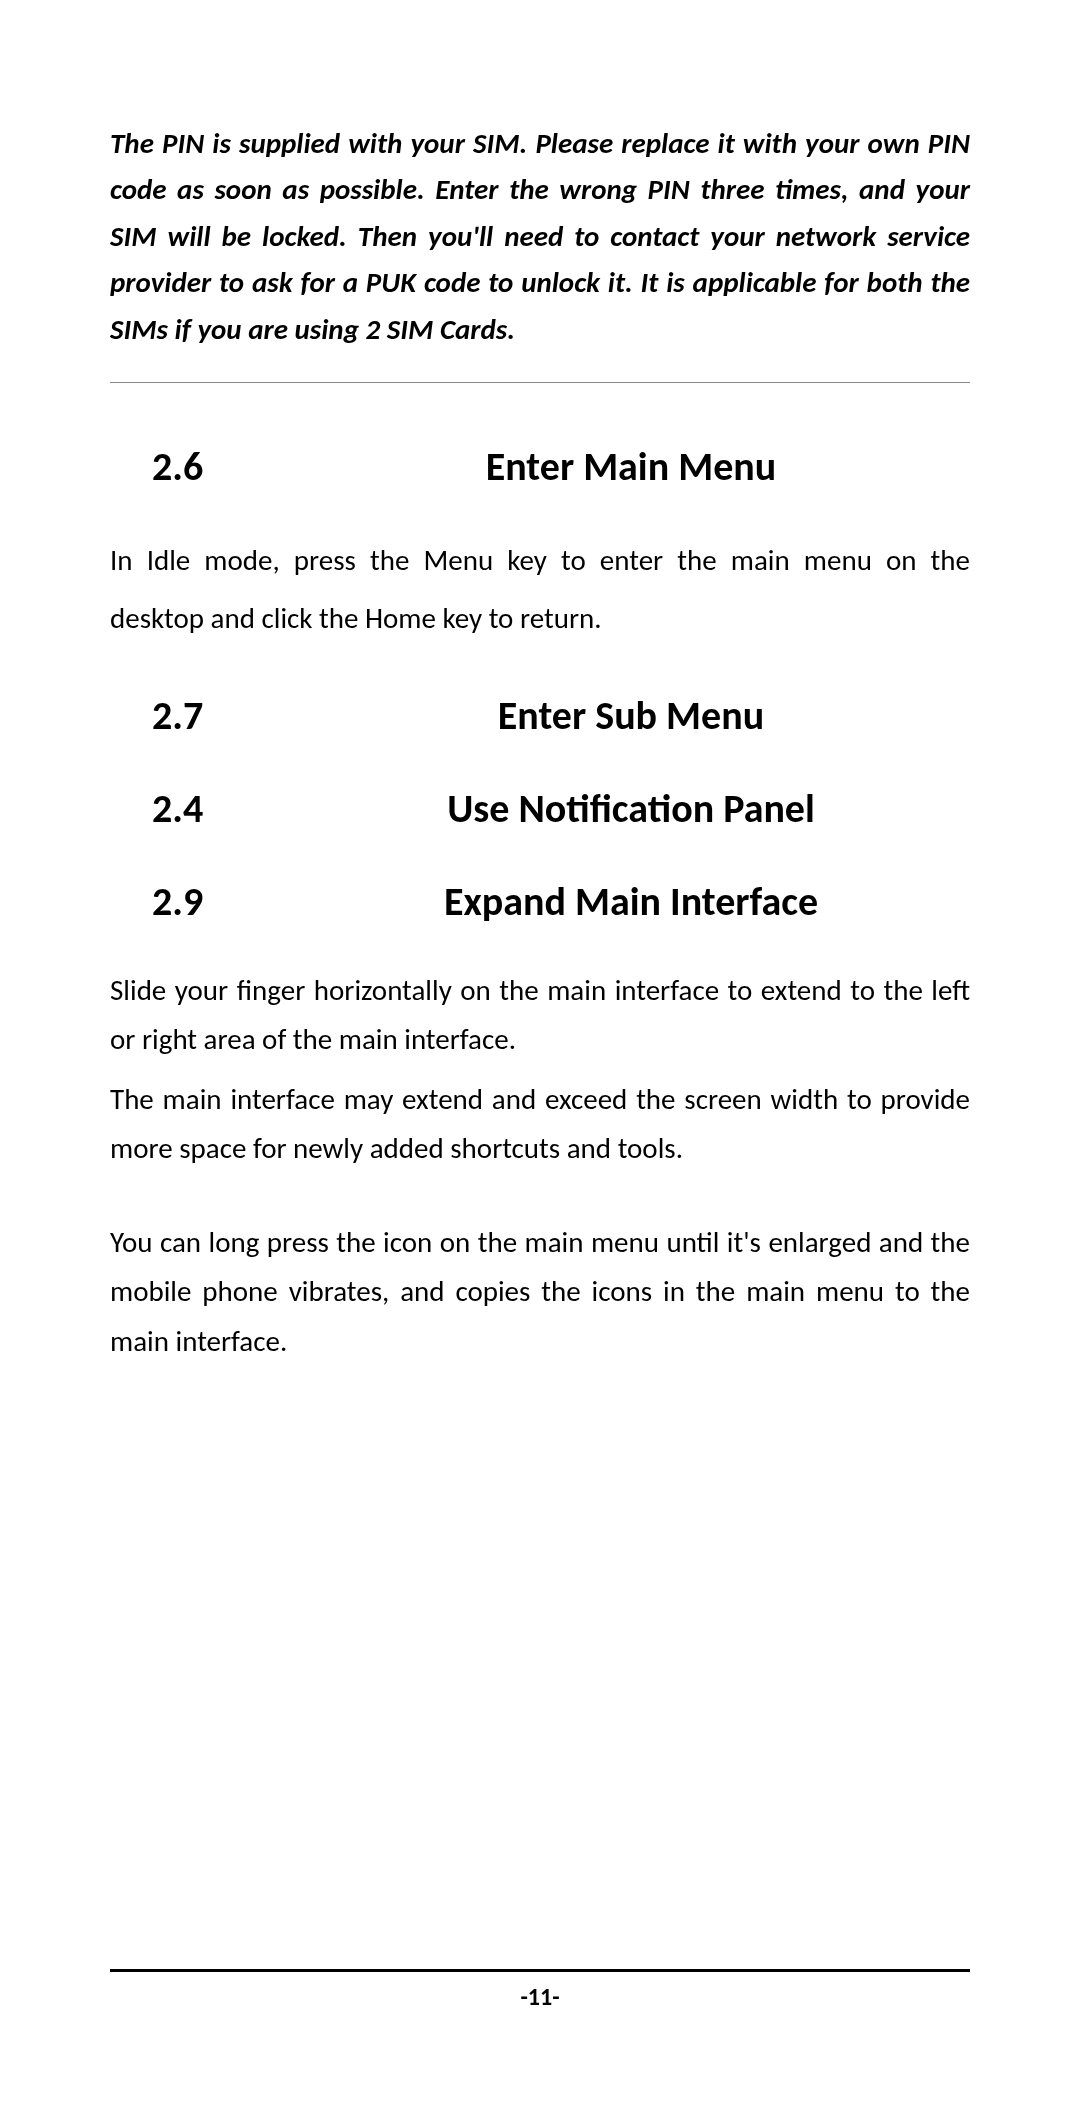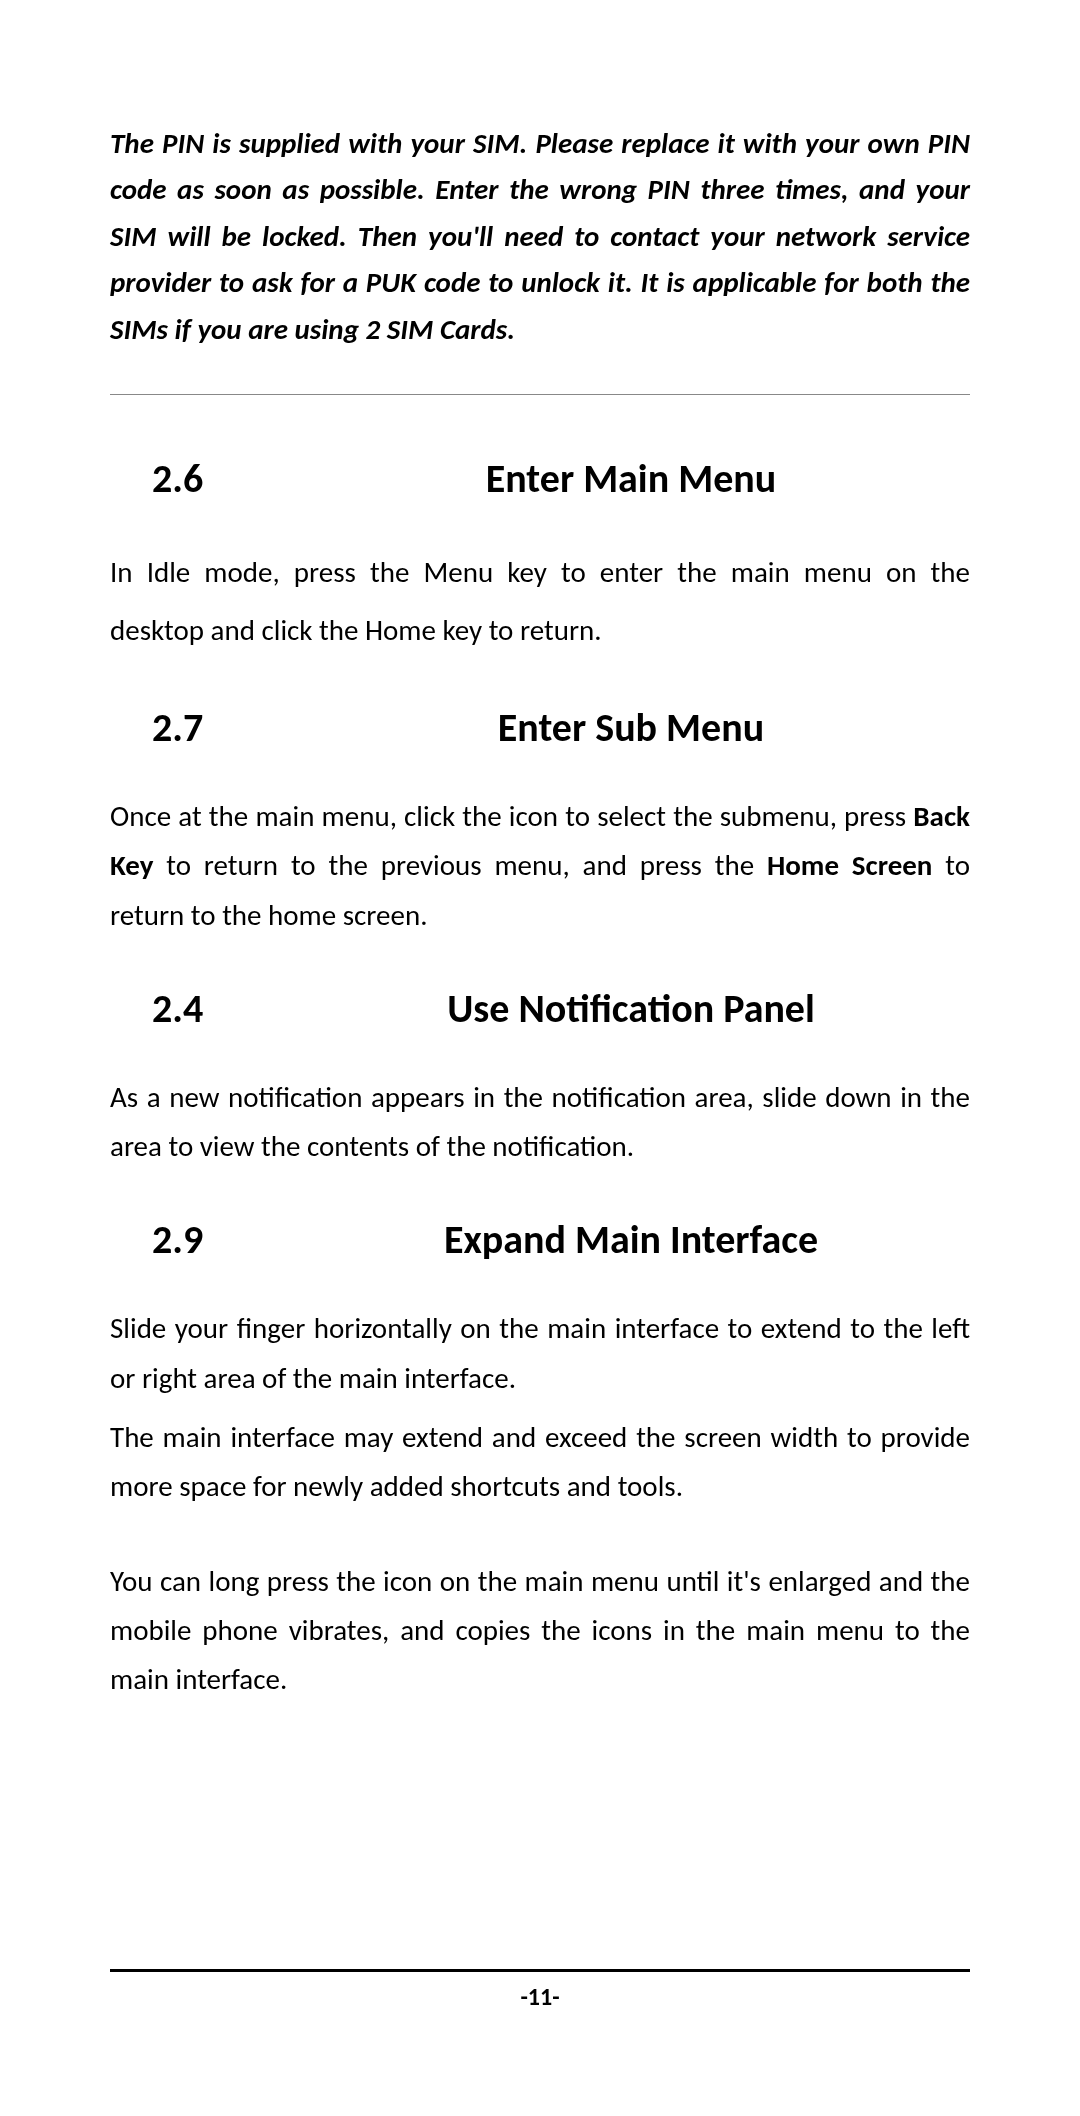--- a/index.html
+++ b/index.html
@@ -17,21 +17,21 @@
   }
   .page {
     padding: 120px 110px 0 110px;
   }
   .intro-note {
     font-style: italic;
     font-weight: 600;
     font-size: 29px;
     line-height: 1.6;
     text-align: justify;
-    margin-bottom: 42px;
+    margin-bottom: 30px;
   }
   .divider {
     border: none;
     border-top: 1px solid #888;
     margin-bottom: 60px;
   }
   .section {
     margin-bottom: 45px;
   }
   .section-heading {
@@ -98,32 +98,26 @@
     <div class="section-body">
       <p class="loose">In Idle mode, press the Menu key to enter the main menu on the desktop and click the Home key to return.</p>
     </div>
   </div>
 
   <div class="section">
     <div class="section-heading">
       <span class="section-number">2.7</span>
       <span class="section-title">Enter Sub Menu</span>
     </div>
-    <div class="section-body">
-      <p><span>Once at the main menu, click the icon to select the submenu, press </span><b>Back Key</b><span> to return to the previous menu, and press the </span><b>Home Screen</b><span> to return to the home screen.</span></p>
-    </div>
   </div>
 
   <div class="section">
     <div class="section-heading">
       <span class="section-number">2.4</span>
       <span class="section-title">Use Notification Panel</span>
-    </div>
-    <div class="section-body">
-      <p>As a new notification appears in the notification area, slide down in the area to view the contents of the notification.</p>
     </div>
   </div>
 
   <div class="section">
     <div class="section-heading">
       <span class="section-number">2.9</span>
       <span class="section-title">Expand Main Interface</span>
     </div>
     <div class="section-body">
       <p>Slide your finger horizontally on the main interface to extend to the left or right area of the main interface.</p>

